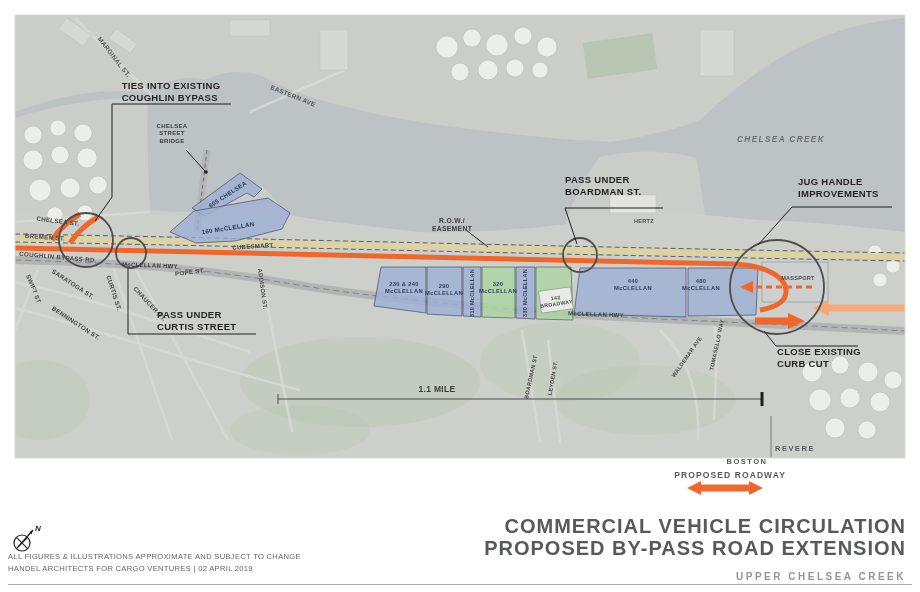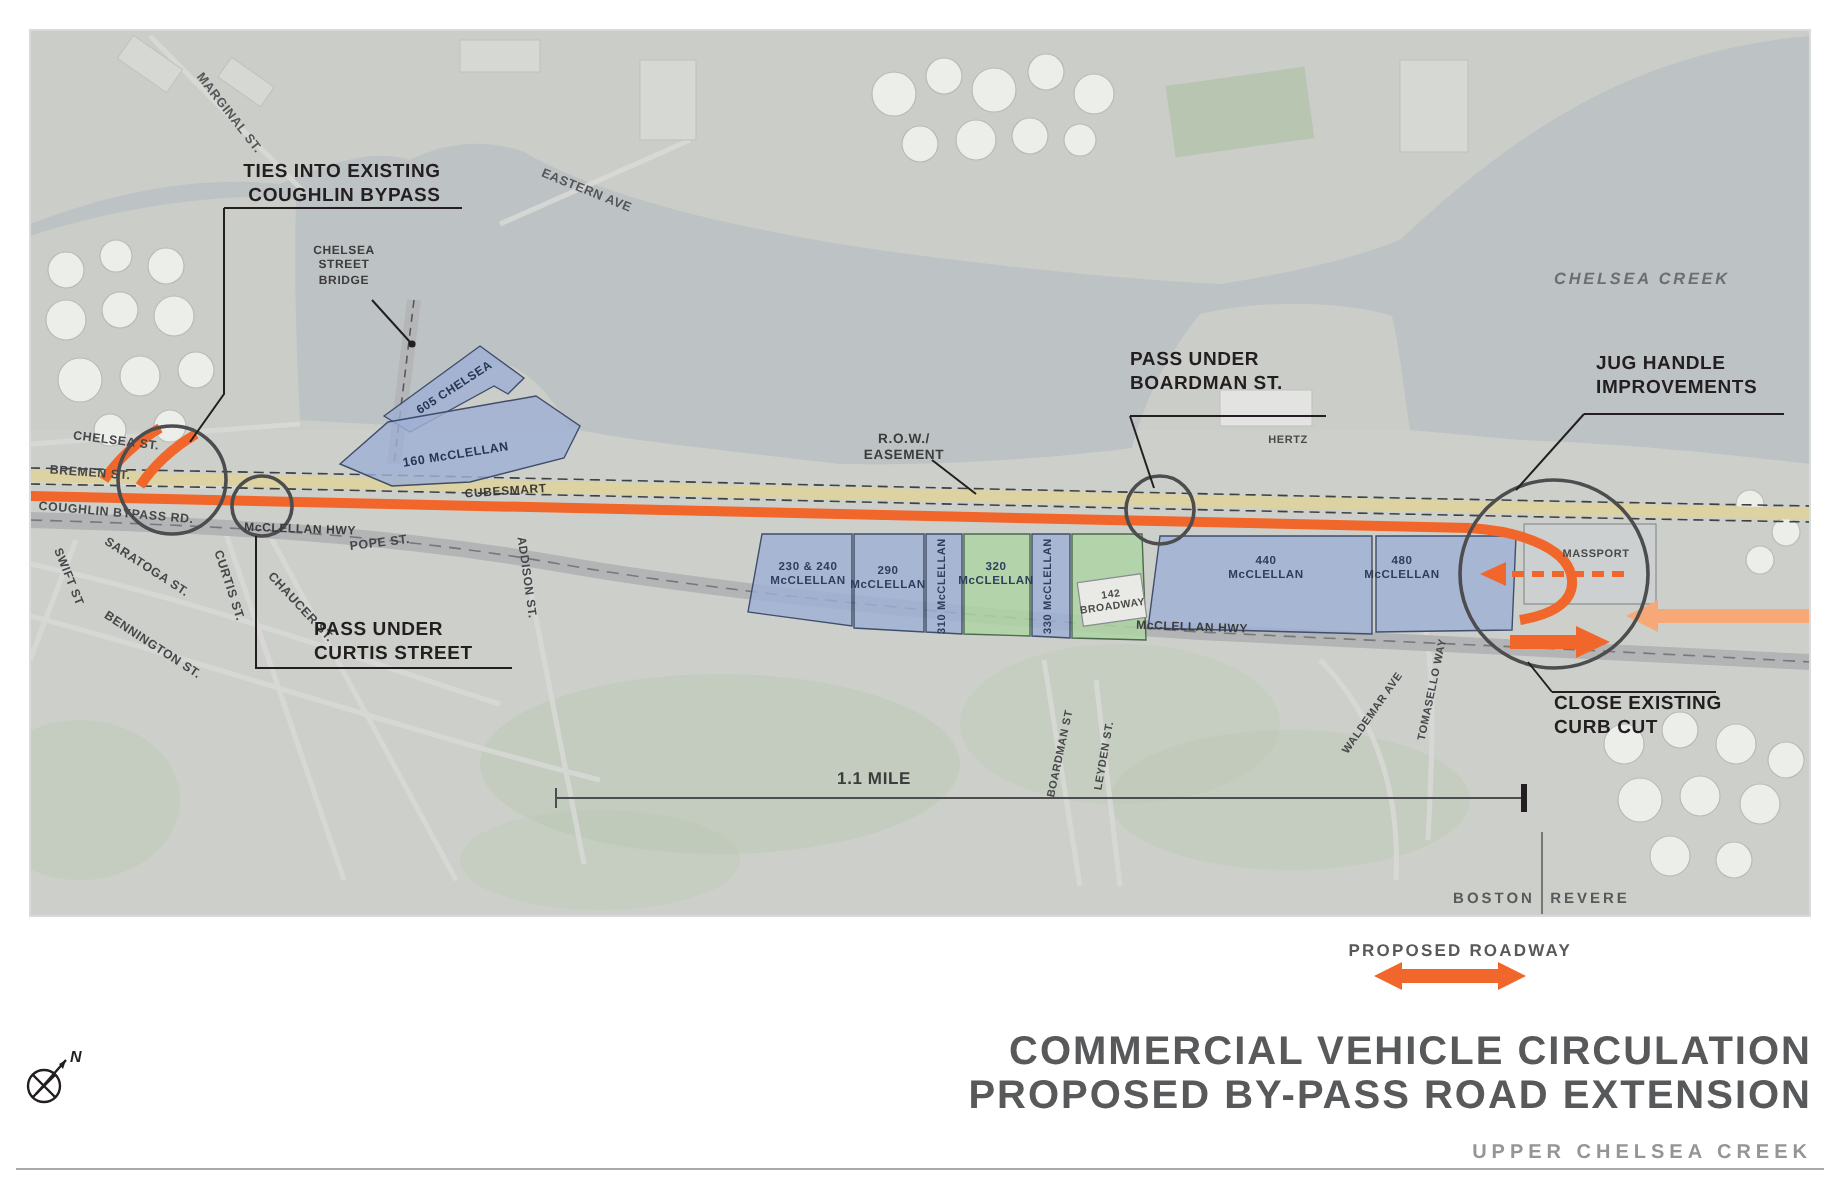--- a/index.html
+++ b/index.html
@@ -202,28 +202,28 @@
       <path d="M762,392 L762,406" stroke-width="3" stroke="#231f20"></path>
     </g>
 
     <path d="M771,416 L771,457" stroke="#6d6e70" stroke-width=".9"></path>
   </g>
 
   <rect x="15" y="15" width="890" height="443" fill="none" stroke="#d9dadb" stroke-width="1"></rect>
 </svg>
 
 <div id="map-labels">
-      <div class="map-label" style="left: 171px; top: 92px; font-size: 9.5px; font-weight: 700; color: rgb(35, 31, 32); letter-spacing: 0.3px; text-align: right; transform: translate(-50%, -50%) rotate(0deg);">TIES INTO EXISTING
+      <div class="map-label" style="left: 171px; top: 92px; font-size: 9.5px; font-weight: 700; color: rgb(35, 31, 32); letter-spacing: 0.3px; text-align: left; transform: translate(-50%, -50%) rotate(0deg);">TIES INTO EXISTING
 COUGHLIN BYPASS</div>
       <div class="map-label" style="left: 114px; top: 57px; font-size: 6.4px; font-weight: 600; color: rgb(85, 86, 90); letter-spacing: 0.3px; text-align: center; transform: translate(-50%, -50%) rotate(52deg);">MARGINAL ST.</div>
       <div class="map-label" style="left: 293px; top: 96px; font-size: 6.4px; font-weight: 600; color: rgb(85, 86, 90); letter-spacing: 0.3px; text-align: center; transform: translate(-50%, -50%) rotate(22deg);">EASTERN AVE</div>
       <div class="map-label" style="left: 172px; top: 134px; font-size: 6px; font-weight: 600; color: rgb(60, 60, 59); letter-spacing: 0.3px; text-align: center; transform: translate(-50%, -50%) rotate(0deg);">CHELSEA
 STREET
 BRIDGE</div>
-      <div class="map-label" style="left: 781px; top: 140px; font-size: 8.2px; font-weight: 600; color: rgb(109, 110, 112); letter-spacing: 1.4px; font-style: italic; text-align: center; transform: translate(-50%, -50%) rotate(0deg); margin-left: 40px;">CHELSEA CREEK</div>
+      <div class="map-label" style="left: 781px; top: 140px; font-size: 8.2px; font-weight: 600; color: rgb(109, 110, 112); letter-spacing: 1.4px; font-style: italic; text-align: center; transform: translate(-50%, -50%) rotate(0deg);">CHELSEA CREEK</div>
       <div class="map-label" style="left: 58px; top: 221px; font-size: 6.2px; font-weight: 600; color: rgb(70, 71, 74); letter-spacing: 0.3px; text-align: center; transform: translate(-50%, -50%) rotate(7deg);">CHELSEA ST.</div>
       <div class="map-label" style="left: 45px; top: 237px; font-size: 6.2px; font-weight: 600; color: rgb(70, 71, 74); letter-spacing: 0.3px; text-align: center; transform: translate(-50%, -50%) rotate(4deg);">BREMEN ST.</div>
       <div class="map-label" style="left: 58px; top: 257px; font-size: 6.2px; font-weight: 600; color: rgb(70, 71, 74); letter-spacing: 0.3px; text-align: center; transform: translate(-50%, -50%) rotate(5deg);">COUGHLIN BYPASS RD.</div>
       <div class="map-label" style="left: 33px; top: 289px; font-size: 6px; font-weight: 600; color: rgb(70, 71, 74); letter-spacing: 0.3px; text-align: center; transform: translate(-50%, -50%) rotate(68deg);">SWIFT ST</div>
       <div class="map-label" style="left: 73px; top: 284px; font-size: 6.2px; font-weight: 600; color: rgb(70, 71, 74); letter-spacing: 0.3px; text-align: center; transform: translate(-50%, -50%) rotate(33deg);">SARATOGA ST.</div>
       <div class="map-label" style="left: 114px; top: 293px; font-size: 6.2px; font-weight: 600; color: rgb(70, 71, 74); letter-spacing: 0.3px; text-align: center; transform: translate(-50%, -50%) rotate(72deg);">CURTIS ST.</div>
       <div class="map-label" style="left: 150px; top: 304px; font-size: 6.2px; font-weight: 600; color: rgb(70, 71, 74); letter-spacing: 0.3px; text-align: center; transform: translate(-50%, -50%) rotate(47deg);">CHAUCER ST.</div>
       <div class="map-label" style="left: 76px; top: 323px; font-size: 6.2px; font-weight: 600; color: rgb(70, 71, 74); letter-spacing: 0.3px; text-align: center; transform: translate(-50%, -50%) rotate(33deg);">BENNINGTON ST.</div>
       <div class="map-label" style="left: 150px; top: 266px; font-size: 6px; font-weight: 600; color: rgb(60, 60, 59); letter-spacing: 0.3px; text-align: center; transform: translate(-50%, -50%) rotate(2deg);">McCLELLAN HWY</div>
       <div class="map-label" style="left: 190px; top: 272px; font-size: 6.2px; font-weight: 600; color: rgb(70, 71, 74); letter-spacing: 0.3px; text-align: center; transform: translate(-50%, -50%) rotate(-7deg);">POPE ST.</div>
@@ -251,21 +251,21 @@
 McCLELLAN</div>
       <div class="map-label" style="left: 798px; top: 278px; font-size: 5.5px; font-weight: 600; color: rgb(74, 74, 74); letter-spacing: 0.3px; text-align: center; transform: translate(-50%, -50%) rotate(0deg);">MASSPORT</div>
       <div class="map-label" style="left: 644px; top: 221px; font-size: 5.5px; font-weight: 600; color: rgb(74, 74, 74); letter-spacing: 0.3px; text-align: center; transform: translate(-50%, -50%) rotate(0deg);">HERTZ</div>
       <div class="map-label" style="left: 565px; top: 186px; font-size: 9.5px; font-weight: 700; color: rgb(35, 31, 32); letter-spacing: 0.3px; text-align: left; transform: translate(0px, -50%) rotate(0deg);">PASS UNDER
 BOARDMAN ST.</div>
       <div class="map-label" style="left: 798px; top: 188px; font-size: 9.5px; font-weight: 700; color: rgb(35, 31, 32); letter-spacing: 0.3px; text-align: left; transform: translate(0px, -50%) rotate(0deg);">JUG HANDLE
 IMPROVEMENTS</div>
       <div class="map-label" style="left: 777px; top: 358px; font-size: 9.5px; font-weight: 700; color: rgb(35, 31, 32); letter-spacing: 0.3px; text-align: left; transform: translate(0px, -50%) rotate(0deg);">CLOSE EXISTING
 CURB CUT</div>
       <div class="map-label" style="left: 437px; top: 389px; font-size: 8.5px; font-weight: 700; color: rgb(60, 60, 59); letter-spacing: 0.3px; text-align: center; transform: translate(-50%, -50%) rotate(0deg);">1.1 MILE</div>
-      <div class="map-label" style="left: 747px; top: 449px; font-size: 7.5px; font-weight: 600; color: rgb(88, 89, 91); letter-spacing: 1.5px; text-align: center; transform: translate(-50%, -50%) rotate(0deg);">BOSTON</div>
+      <div class="map-label" style="left: 747px; top: 462px; font-size: 7.5px; font-weight: 600; color: rgb(88, 89, 91); letter-spacing: 1.5px; text-align: center; transform: translate(-50%, -50%) rotate(0deg);">BOSTON</div>
       <div class="map-label" style="left: 795px; top: 449px; font-size: 7.5px; font-weight: 600; color: rgb(88, 89, 91); letter-spacing: 1.5px; text-align: left; transform: translate(-50%, -50%) rotate(0deg);">REVERE</div>
       <div class="map-label" style="left: 531px; top: 377px; font-size: 5.5px; font-weight: 600; color: rgb(70, 71, 74); letter-spacing: 0.3px; text-align: center; transform: translate(-50%, -50%) rotate(-78deg);">BOARDMAN ST</div>
       <div class="map-label" style="left: 553px; top: 378px; font-size: 5.5px; font-weight: 600; color: rgb(70, 71, 74); letter-spacing: 0.3px; text-align: center; transform: translate(-50%, -50%) rotate(-80deg);">LEYDEN ST.</div>
       <div class="map-label" style="left: 687px; top: 357px; font-size: 5.5px; font-weight: 600; color: rgb(70, 71, 74); letter-spacing: 0.3px; text-align: center; transform: translate(-50%, -50%) rotate(-55deg);">WALDEMAR AVE</div>
       <div class="map-label" style="left: 717px; top: 345px; font-size: 5.5px; font-weight: 600; color: rgb(70, 71, 74); letter-spacing: 0.3px; text-align: center; transform: translate(-50%, -50%) rotate(-78deg);">TOMASELLO WAY</div>
       <div class="map-label" style="left: 596px; top: 315px; font-size: 6px; font-weight: 600; color: rgb(60, 60, 59); letter-spacing: 0.3px; text-align: center; transform: translate(-50%, -50%) rotate(2deg);">McCLELLAN HWY</div>
     </div>
 
 <div class="legend-row" style="left:656px;top:470px;flex-direction:column;">
   <div class="legend-label">PROPOSED ROADWAY</div>
@@ -283,16 +283,20 @@
 </div>
 
 <svg class="compass" width="40" height="36">
   <circle cx="16" cy="23" r="8" fill="none" stroke="#231f20" stroke-width="1.2"></circle>
   <path d="M10.3,17.3 L21.7,28.7 M10.3,28.7 L21.7,17.3" stroke="#231f20" stroke-width="1.1"></path>
   <path d="M12,27 L27,10" stroke="#231f20" stroke-width="1.2"></path>
   <path d="M27,10 L23.5,12 L25.5,14.5 Z" fill="#231f20"></path>
   <text x="29" y="11" font-size="8" font-style="italic" font-weight="700" fill="#231f20" font-family="Liberation Sans, sans-serif">N</text>
 </svg>
 
+<div class="disclaimer">
+  <div>ALL FIGURES &amp; ILLUSTRATIONS APPROXIMATE AND SUBJECT TO CHANGE</div>
+  <div>HANDEL ARCHITECTS FOR CARGO VENTURES   |   02 APRIL 2019</div>
+</div>
 
 <div class="bottom-rule"></div>
 
 </div>
 
 </body></html>

